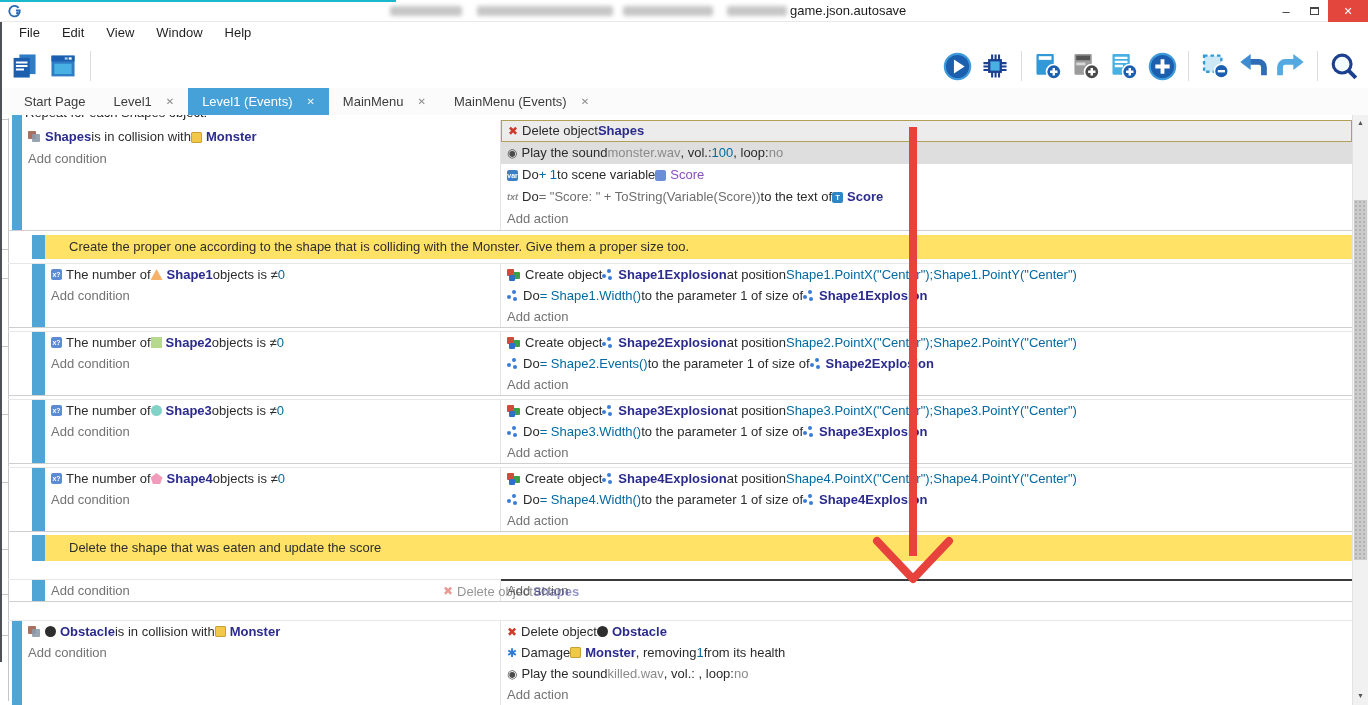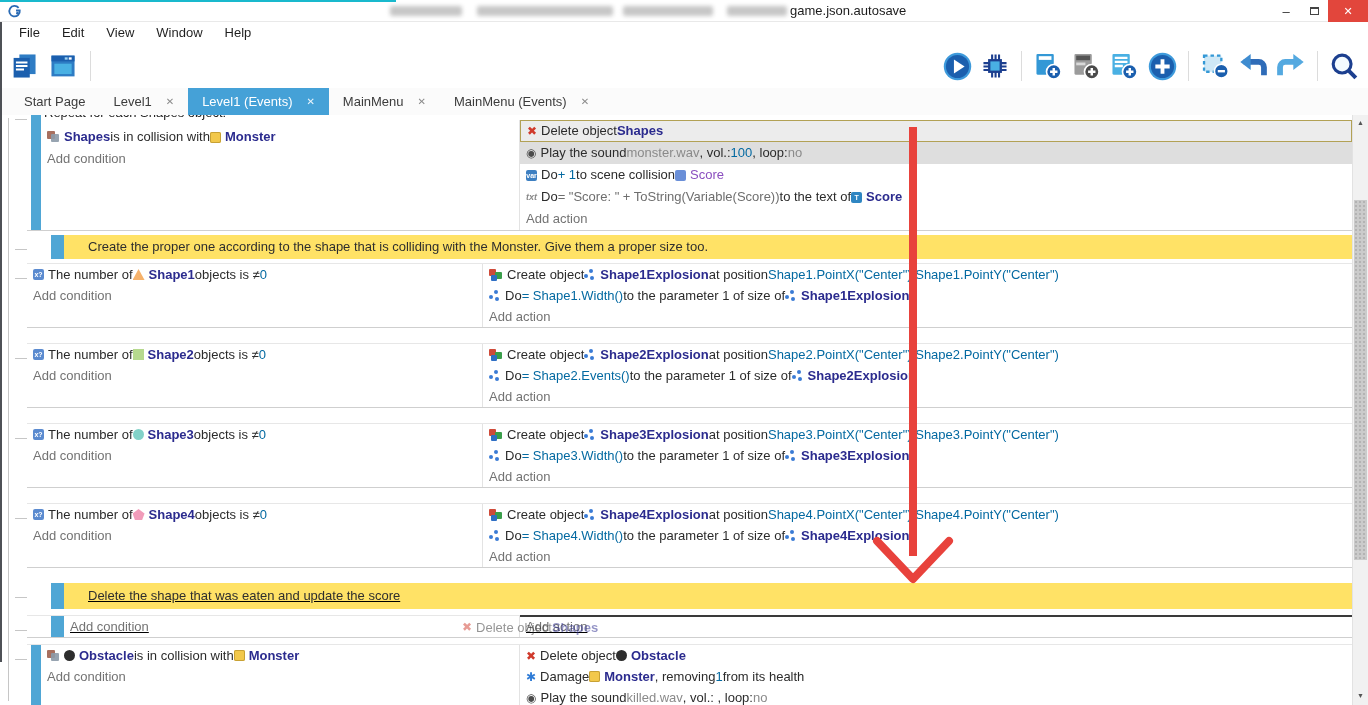--- a/index.html
+++ b/index.html
@@ -27,27 +27,27 @@
   .tb-btn { width:32px; height:32px; display:flex; align-items:center; justify-content:center; }
   .tb-sep { width:1px; height:30px; background:#dcdcdc; margin:0 4px; }
   
   .tabbar { height:27px; background:#fbfbfb; display:flex; align-items:stretch; padding-left:10px; }
   .tab { display:flex; align-items:center; padding:0 14px; font-size:13px; color:#3c3c3c; white-space:nowrap; }
   .tab .x { margin-left:14px; font-size:10px; color:#8a8a8a; }
   .tab.active { background:#45a1d7; color:#fff; }
   .tab.active .x { color:#eaf5fc; }
   
   .events { position:relative; height:590px; background:#fff; display:flex; overflow:hidden; }
-  .events-inner { flex:1; position:relative; margin-top:-11px; padding-left:27px; }
+  .events-inner { flex:1; position:relative; margin-top:-11px; padding-left:8px; }
   .rail { position:absolute; left:8px; top:14px; bottom:4px; width:1px; background:#c6c6c6; }
   .ev, .cm { position:relative; display:flex; }
   .ev::before, .cm::before { content:''; position:absolute; left:-12px; top:14px; width:12px; height:1px; background:#c6c6c6; }
   .ev { border-top:1px solid #e7e7e7; border-bottom:1px solid #cfcfcf; margin-bottom:4px; }
   .cm { margin-bottom:4px; }
-  .mb3 { margin-bottom:15px;flex-direction:column; } .mb2 { margin-bottom:6px;text-decoration:underline; } .mb0 { margin-bottom:0; }
+  .mb3 { margin-bottom:3px; } .mb2 { margin-bottom:18px; } .mb0 { margin-bottom:0; }
   .bar { flex:none; width:13px; margin-left:24px; background:#4fa6d5; }
   .i0 > .bar { width:10px; margin-left:4px; }
   .evmain { flex:1; min-width:0; }
   .evheader { height:15px; line-height:15px; font-size:13px; color:#222; padding-left:3px; white-space:nowrap; }
   .ev8 .evheader { height:16px; line-height:17px; }
   .body { display:flex; }
   .conds { flex:none; }
   .i0 .conds { width:478px; }
   .i1 .conds { width:455px; }
   .acts { flex:1; min-width:0; border-left:1px solid #e3e3e3; position:relative; }
@@ -294,21 +294,21 @@
                 <span class="sg dim">no</span>
               </div>
             <div class="row">
                 <span class="ico">
                   <i class="shp box" style="background: rgb(61, 127, 193);">
                     <b>var</b>
                   </i>
                 </span>
                 <span class="sg ">Do </span>
                 <span class="sg expr">+ 1</span>
-                <span class="sg "> to scene collision </span>
+                <span class="sg "> to scene variable </span>
                 <span class="ico">
                   <i class="shp box" style="background: rgb(106, 143, 216);"></i>
                 </span>
                 <span class="sg svar">Score</span>
               </div>
             <div class="row">
                 <span class="ico txtico" style="color: rgb(138, 138, 138);">txt</span>
                 <span class="sg ">Do </span>
                 <span class="sg dim2">= "Score: " + ToString(Variable(Score))</span>
                 <span class="sg "> to the text of </span>

